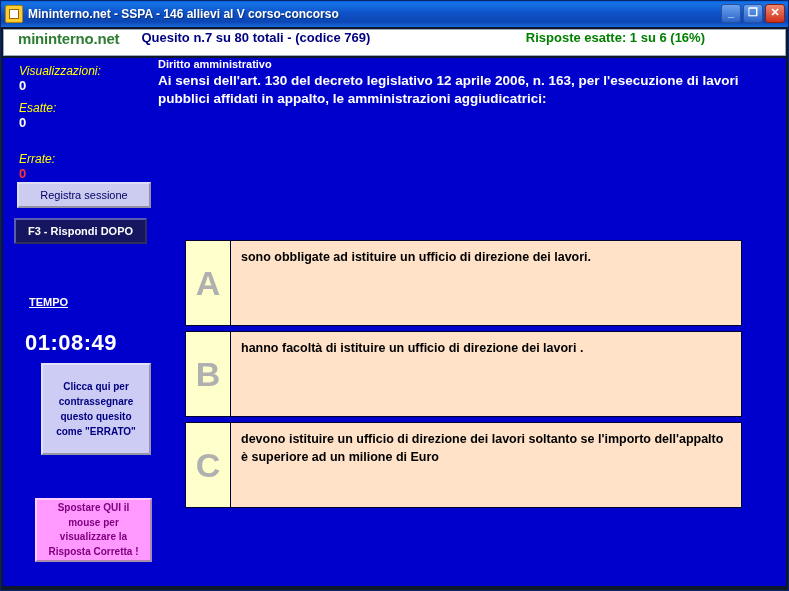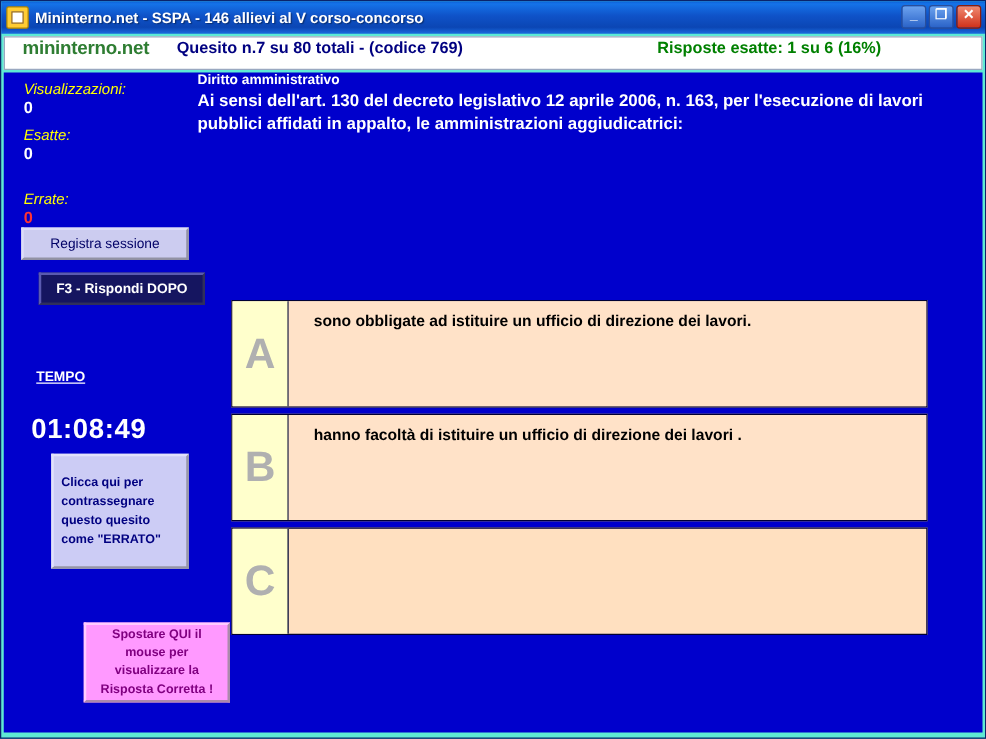--- a/index.html
+++ b/index.html
@@ -11,21 +11,21 @@
     width: 789px;
     height: 591px;
     font-family: "Liberation Sans", sans-serif;
     overflow: hidden;
   }
   .window {
     position: absolute;
     left: 0; top: 0;
     width: 789px;
     height: 591px;
-    background: #5eead4;
+    background: #0f172a;
     border: 1px solid #0a246a;
     box-sizing: border-box;
   }
 
   
   .titlebar {
     height: 26px;
     background: linear-gradient(to bottom, #0a5fd6 0%, #1573e8 8%, #0f52c8 45%, #0b46b4 80%, #1a6ade 100%);
     display: flex;
     align-items: center;
@@ -152,21 +152,21 @@
     border: 2px outset #ddddf8;
     color: #000066;
     font-size: 11px;
     font-weight: normal;
     text-align: center;
     padding: 5px 0;
     box-sizing: border-box;
   }
   .btn-f3 {
     position: absolute;
-    left: 20px; top: 160px;
+    left: 3px; top: 160px;
     width: 133px;
     background: #151560;
     border: 2px outset #5a5ab0;
     color: #ffffff;
     font-size: 11px;
     font-weight: bold;
     text-align: center;
     padding: 5px 0;
     box-sizing: border-box;
   }
@@ -189,20 +189,21 @@
   .btn-errato {
     position: absolute;
     left: 30px; top: 305px;
     width: 110px;
     height: 92px;
     background: #ccccf5;
     border: 2px outset #e2e2fb;
     color: #000080;
     font-size: 10px;
     font-weight: bold;
+    text-align: center;
     box-sizing: border-box;
     display: flex;
     align-items: center;
     justify-content: center;
     padding: 0 6px;
   }
   .btn-errato span { line-height: 1.5; }
   .btn-mouse {
     position: absolute;
     left: 24px; top: 440px;
@@ -212,21 +213,20 @@
     border: 2px outset #ffccff;
     color: #800080;
     font-size: 10px;
     font-weight: bold;
     text-align: center;
     box-sizing: border-box;
     display: flex;
     align-items: center;
     justify-content: center;
     padding: 16px 4px;
-    margin-left: 32px;
   }
   .btn-mouse span { line-height: 1.45; }
 
   
   .question-area {
     position: absolute;
     left: 155px; top: 0;
     right: 6px;
   }
   .category {
@@ -266,21 +266,21 @@
     align-items: center;
     justify-content: center;
     border-right: 1px solid #000033;
   }
   .answer-text {
     flex: 1;
     background: #ffe2c8;
     color: #000000;
     font-size: 12.5px;
     font-weight: bold;
-    padding: 8px 8px 8px 20px;
+    padding: 8px 8px 8px 10px;
     line-height: 1.4;
     box-sizing: border-box;
   }
   .ans-a { height: 84px; }
   .ans-b { height: 84px; }
   .ans-c { height: 84px; }
 </style>
 </head>
 <body>
 
@@ -344,17 +344,18 @@
       <div class="answer ans-a">
         <div class="answer-letter">A</div>
         <div class="answer-text">sono obbligate ad istituire un ufficio di direzione dei lavori.</div>
       </div>
       <div class="answer ans-b">
         <div class="answer-letter">B</div>
         <div class="answer-text">hanno facoltà di istituire un ufficio di direzione dei lavori .</div>
       </div>
       <div class="answer ans-c">
         <div class="answer-letter">C</div>
+        <div class="answer-text">devono istituire un ufficio di direzione dei lavori soltanto se l'importo dell'appalto è superiore ad un milione di Euro</div>
       </div>
     </div>
 
   </div>
 </div>
 
 </body></html>

